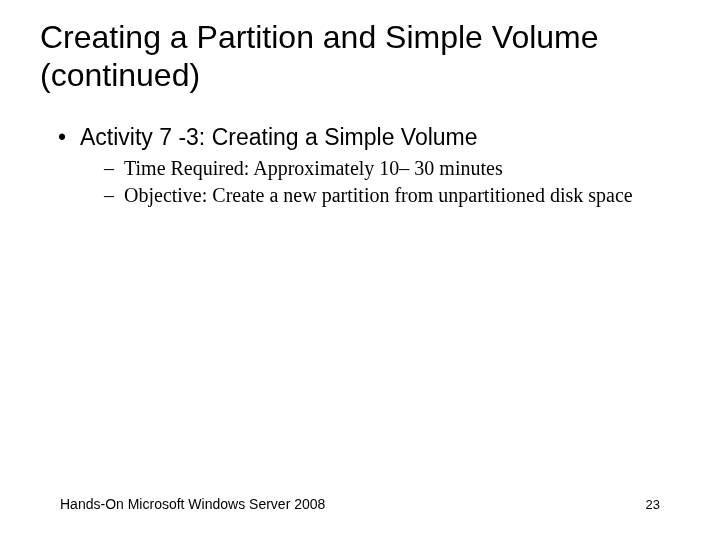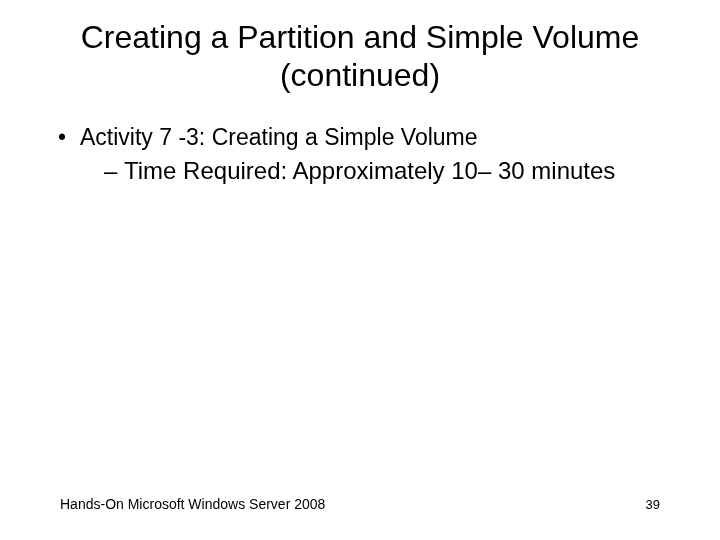--- a/index.html
+++ b/index.html
@@ -13,21 +13,21 @@
     position: relative;
     overflow: hidden;
   }
   .slide {
     width: 720px;
     height: 540px;
     position: relative;
     box-sizing: border-box;
   }
   .title {
-    text-align: center;
+    text-align: left;
     font-size: 32px;
     line-height: 1.2;
     padding-top: 18px;
     font-weight: normal;
     margin: 0 40px;
   }
   .body {
     margin: 28px 40px 0 40px;
     font-size: 23px;
     line-height: 1.25;
@@ -50,23 +50,24 @@
     font-size: 23px;
   }
   ul.level2 {
     list-style: none;
     padding: 0;
     margin: 4px 0 0 0;
   }
   ul.level2 > li {
     position: relative;
     padding-left: 44px;
-    font-size: 24px;
+    font-size: 20px;
     line-height: 1.25;
     margin-bottom: 2px;
+    font-family: Liberation Serif, serif;
   }
   ul.level2 > li::before {
     content: "–";
     position: absolute;
     left: 24px;
     top: 0;
   }
   .footer-left {
     position: absolute;
     left: 60px;
@@ -88,21 +89,24 @@
   <h1 class="title">Creating a Partition and Simple Volume (continued)</h1>
 
   <div class="body">
     <ul class="level1">
       <li>
         <span>Activity 7 -3: Creating a Simple Volume</span>
         <ul class="level2">
           <li>
             <span>Time Required: Approximately 10– 30 minutes</span>
           </li>
+          <li>
+            <span>Objective: Create a new partition from unpartitioned disk space</span>
+          </li>
         </ul>
       </li>
     </ul>
   </div>
 
   <div class="footer-left">Hands-On Microsoft Windows Server 2008</div>
-  <div class="footer-right">39</div>
+  <div class="footer-right">23</div>
 
 </div>
 
 </body></html>

